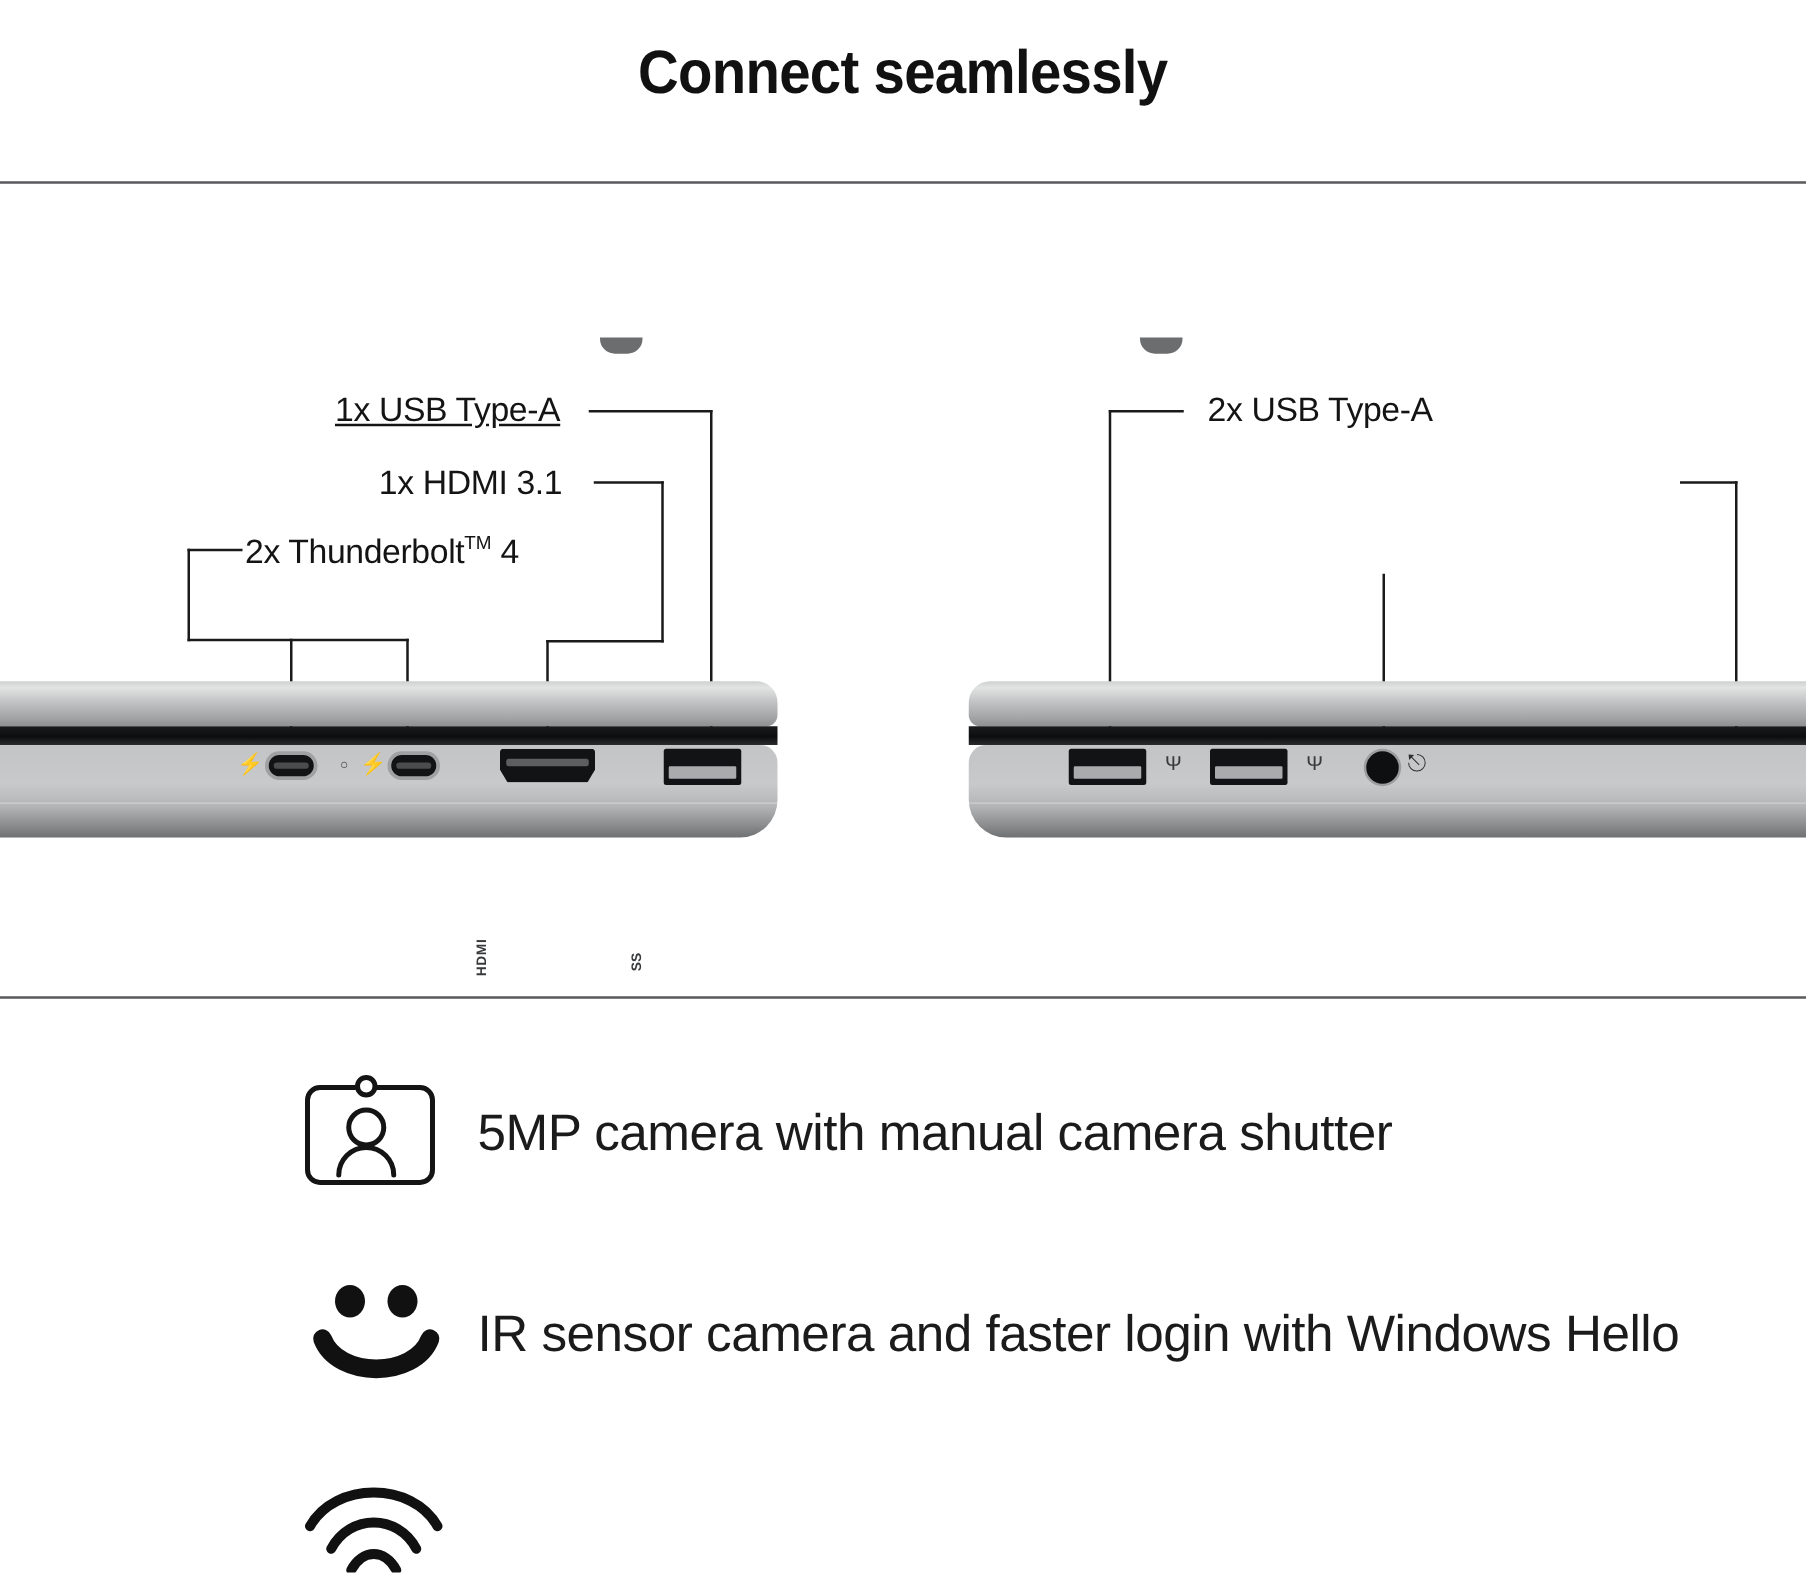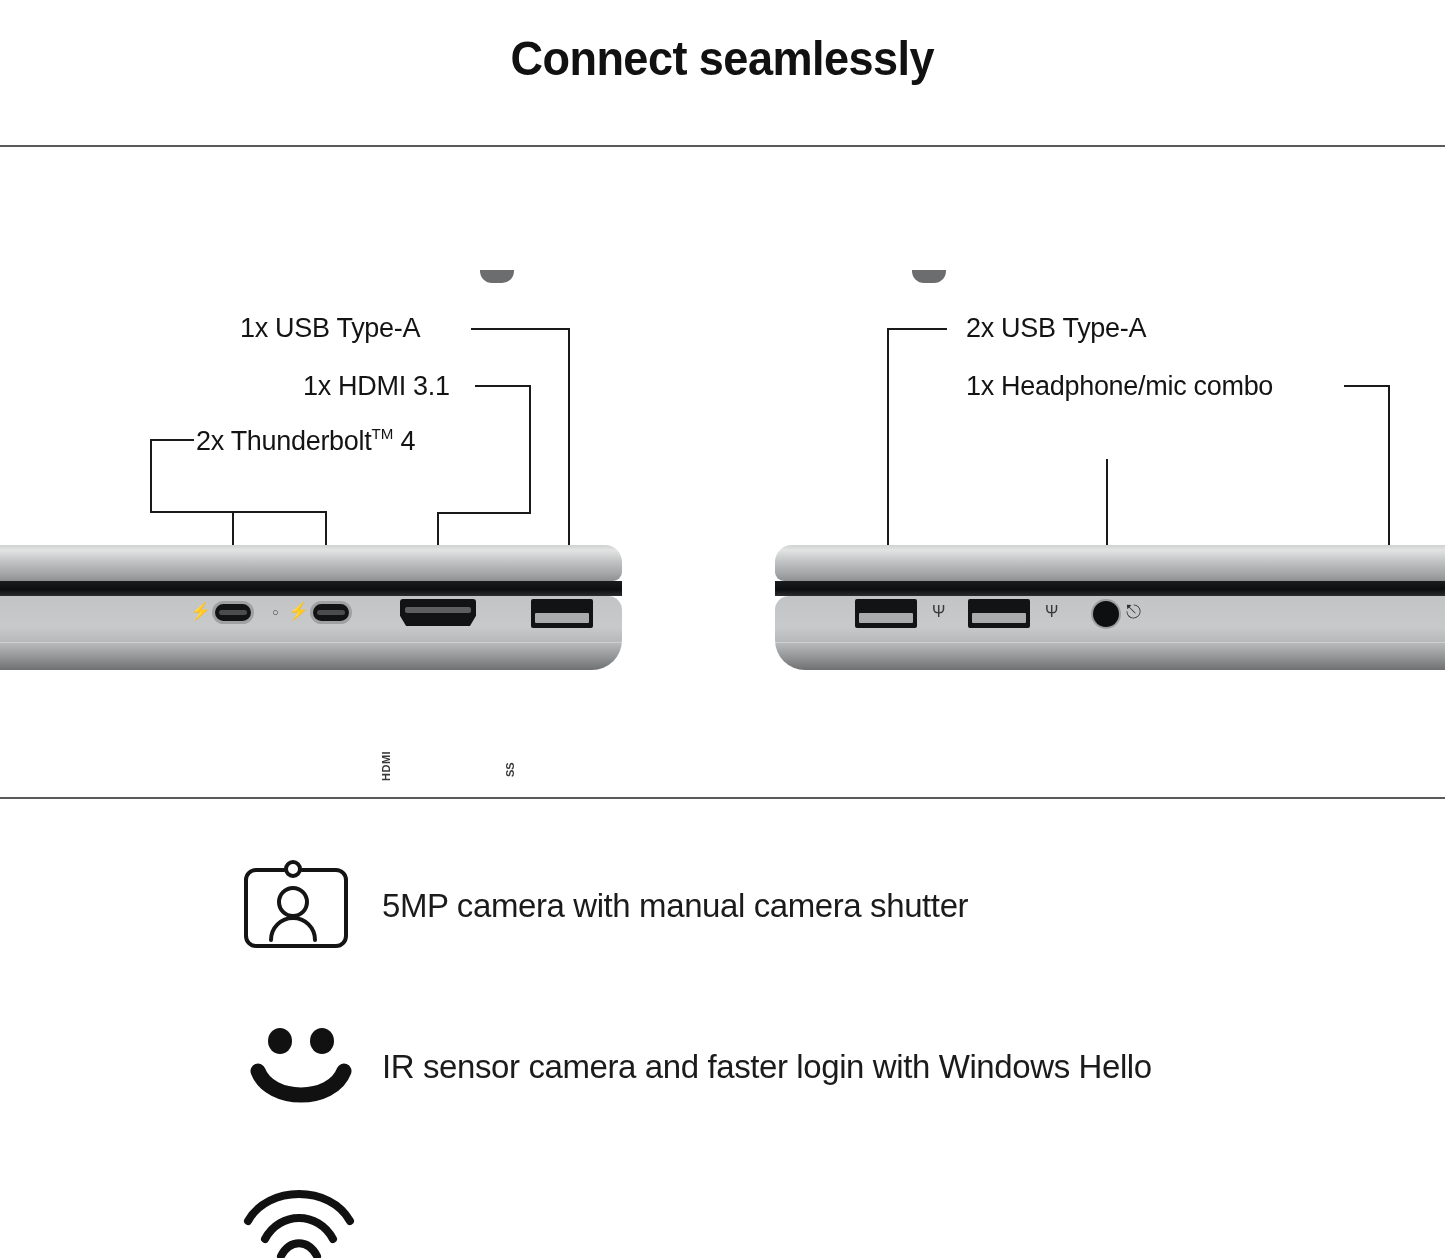--- a/index.html
+++ b/index.html
@@ -245,38 +245,38 @@
   .feature-icon {
     width: 150px;
     flex: 0 0 150px;
     display: flex;
     align-items: center;
     justify-content: flex-start;
     padding-left: 8px;
     box-sizing: border-box;
   }
   .feature-text {
-    font-size: 33px;
+    font-size: 41px;
     color: #1b1b1b;
     letter-spacing: -0.4px;
     white-space: nowrap;
   }
 </style>
 </head>
 <body>
 
 <div class="title-bar">
   <div class="title">Connect seamlessly</div>
 </div>
 
 <div class="divider d1"></div>
 
 <div class="ports-section">
 
-  <div class="callout-label" style="left:240px; top:164px;">1x USB Type-A</div>
+  <div class="callout-label" style="left:268px; top:164px;text-decoration:underline;">1x USB Type-A</div>
 
   <div class="callout-label" style="left:303px; top:222px;">1x HDMI 3.1</div>
 
   <div class="callout-label" style="left:196px; top:277px;">
     <div><span>2x Thunderbolt</span><sup>TM</sup><span> 4</span></div>
   </div>
 
   <div class="lead-h" style="left:471px; top:181px; width:99px;"></div>
   <div class="lead-v" style="left:568px; top:181px; height:282px;"></div>
 
@@ -306,21 +306,20 @@
   <div class="port port-usbc" style="left:310px; top:454px; width:42px;"></div>
 
   <span class="glyph glyph-hdmi" style="left:381px; top:634px;">HDMI</span>
   <div class="port port-hdmi" style="left:400px; top:452px; width:76px;"></div>
 
   <span class="glyph glyph-ss" style="left:505px; top:630px;">SS</span>
   <div class="port port-usba" style="left:531px; top:452px; width:62px;"></div>
 
   <div class="callout-label" style="left:966px; top:164px;">2x USB Type-A</div>
 
-  <div class="callout-label" style="left:966px; top:222px;">1x Headphone/mic combo</div>
 
   <div class="lead-h" style="left:887px; top:181px; width:60px;"></div>
   <div class="lead-v" style="left:887px; top:181px; height:283px;"></div>
   <div class="lead-h" style="left:887px; top:464px; width:115px;"></div>
   <div class="lead-v" style="left:1000px; top:464px; height:0px;"></div>
 
   <div class="lead-h" style="left:1344px; top:238px; width:46px;"></div>
   <div class="lead-v" style="left:1388px; top:238px; height:228px;"></div>
   <div class="lead-h" style="left:1106px; top:464px; width:284px;"></div>
   <div class="lead-v" style="left:1106px; top:312px; height:152px;"></div>

